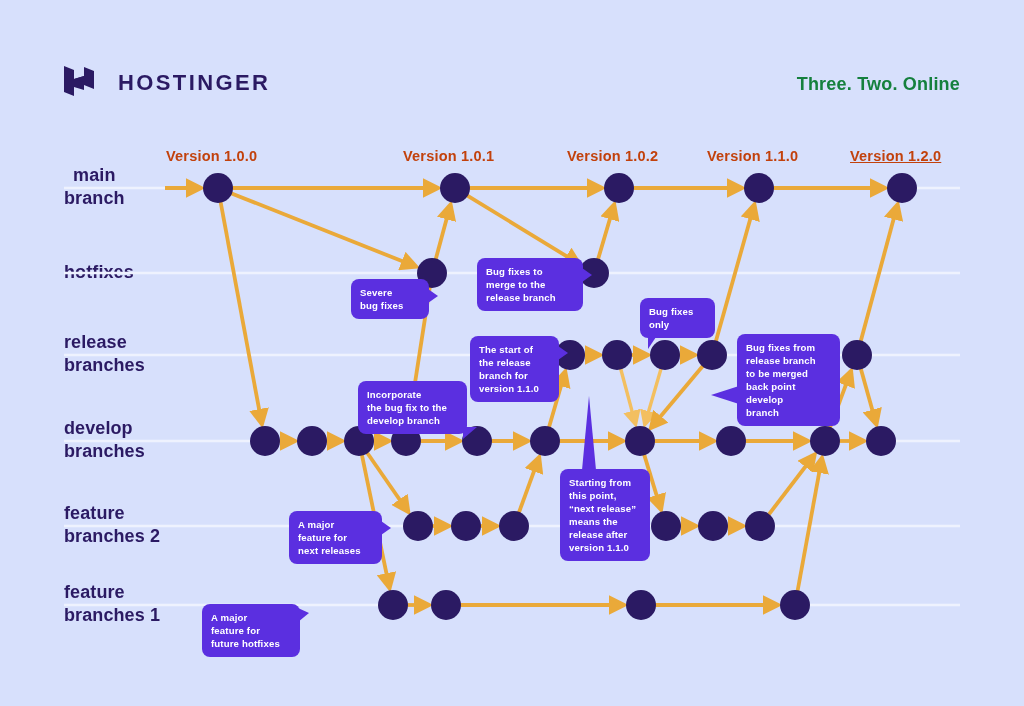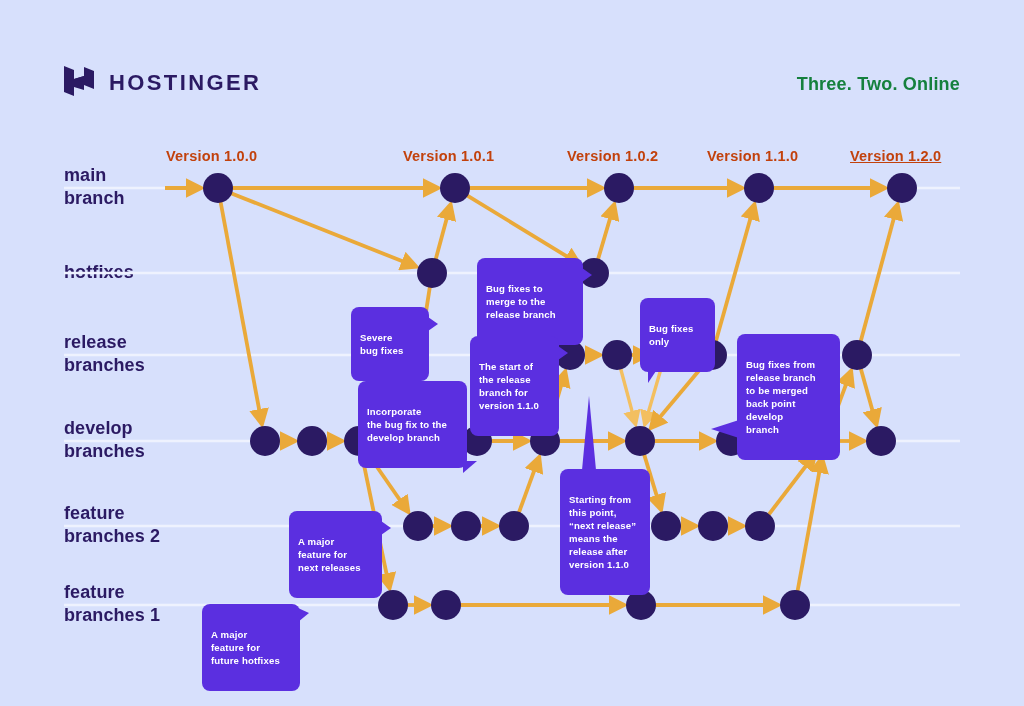--- a/index.html
+++ b/index.html
@@ -5,40 +5,40 @@
 <style>
   html,body{margin:0;padding:0;}
   body{
     width:1024px;height:706px;
     background:#d7e0fc;
     font-family:"Liberation Sans", sans-serif;
     overflow:hidden;
     position:relative;
   }
   #stage{position:absolute;inset:0;width:1024px;height:706px;}
-  .logo-wrap{position:absolute;left:64px;top:66px;display:flex;align-items:center;gap:15px;}
+  .logo-wrap{position:absolute;left:64px;top:66px;display:flex;align-items:center;gap:24px;}
   .logo-mark{width:30px;height:34px;}
   .logo-word{
     font-size:22px;font-weight:700;color:#2b1a63;letter-spacing:2.4px;
   }
   .tagline{
     position:absolute;right:64px;top:74px;
     font-size:18px;font-weight:700;color:#15803d;letter-spacing:0.2px;
   }
   .row-label{
     position:absolute;color:#2b1a63;font-size:18px;font-weight:700;
     line-height:1.32;left:64px;letter-spacing:0.1px;
   }
   .ver-label{
     position:absolute;color:#c2410c;font-size:14.5px;font-weight:700;
     white-space:nowrap;letter-spacing:0.2px;
   }
   .callout{
     position:absolute;background:#5b2fe0;color:#ffffff;
-    border-radius:8px;padding:24px 9px;
+    border-radius:8px;padding:7px 9px;
     font-size:9.6px;font-weight:700;line-height:1.36;
     letter-spacing:0.15px;
   }
   .callout .tail{
     position:absolute;width:0;height:0;
   }
   svg{position:absolute;left:0;top:0;}
 </style>
 </head>
 <body>
@@ -51,21 +51,21 @@
         <path d="M0 0 L10 4 L10 13 L20 10 L20 1 L30 5 L30 23 L20 19 L20 24 L10 21 L10 30 L0 26 Z" fill="#2b1a63"></path>
         <path d="M10 13 L20 16 L20 10 Z" fill="#2b1a63"></path>
       </svg>
     </span>
     <span class="logo-word">HOSTINGER</span>
   </div>
 
   <div class="tagline">Three. Two. Online</div>
 
   <div id="lane-labels">
-      <div class="row-label" style="top: 163.5px;">
+      <div class="row-label" style="top: 163.5px; text-align: center;">
         <div>main</div>
         <div>branch</div>
       </div>
       <div class="row-label" style="top: 261px;">
         <div>hotfixes</div>
       </div>
       <div class="row-label" style="top: 330.5px;">
         <div>release</div>
         <div>branches</div>
       </div>
@@ -184,21 +184,21 @@
         <circle cx="760" cy="526" r="15" fill="#2b1a63"></circle>
         <circle cx="393" cy="605" r="15" fill="#2b1a63"></circle>
         <circle cx="446" cy="605" r="15" fill="#2b1a63"></circle>
         <circle cx="641" cy="605" r="15" fill="#2b1a63"></circle>
         <circle cx="795" cy="605" r="15" fill="#2b1a63"></circle>
         <path d="M 582 470 L 589 396 L 596 470 Z" fill="#5b2fe0"></path>
       </g>
   </svg>
 
   <div id="callouts">
-      <div class="callout" style="left: 351px; top: 279px; width: 60px; margin-top: 28px;">
+      <div class="callout" style="left: 351px; top: 279px; width: 60px;">
         <div>Severe</div>
         <div>bug fixes</div>
         <span class="tail" style="right: -9px; top: 10px; border-top: 7px solid transparent; border-bottom: 7px solid transparent; border-left: 10px solid rgb(91, 47, 224);"></span>
       </div>
       <div class="callout" style="left: 477px; top: 258px; width: 88px;">
         <div>Bug fixes to</div>
         <div>merge to the</div>
         <div>release branch</div>
         <span class="tail" style="right: -9px; top: 10px; border-top: 7px solid transparent; border-bottom: 7px solid transparent; border-left: 10px solid rgb(91, 47, 224);"></span>
       </div>

